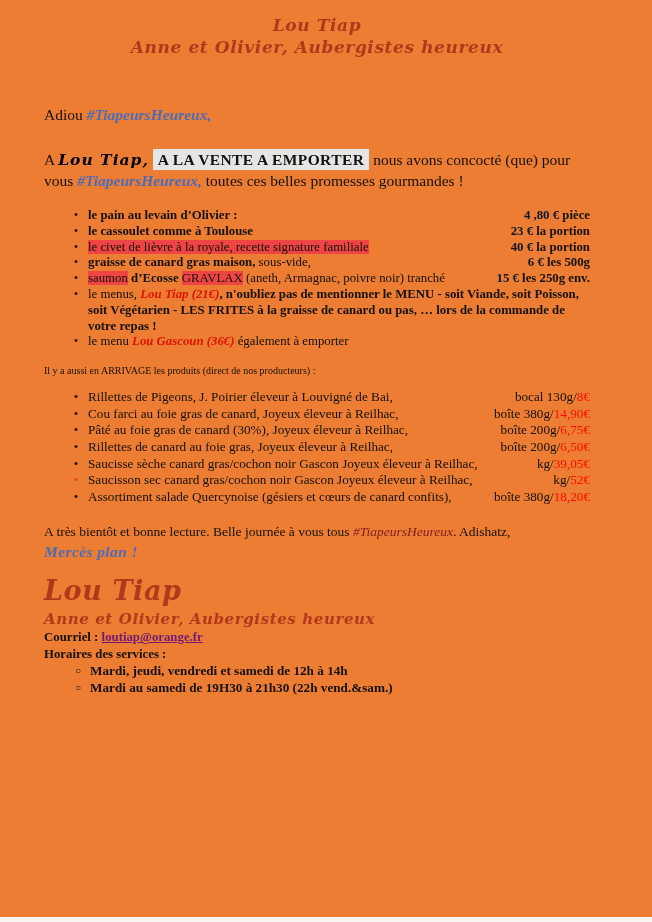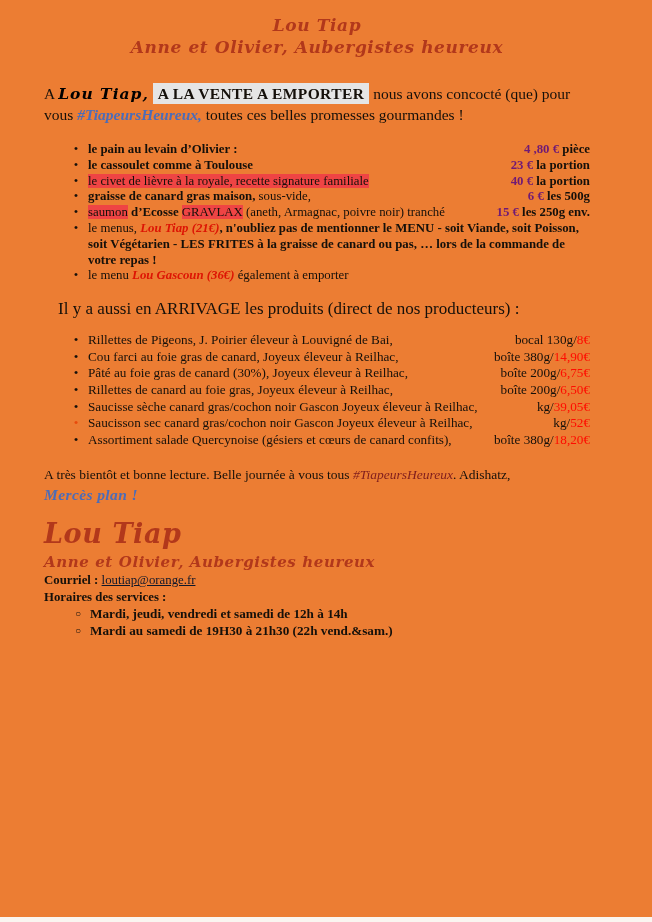--- a/index.html
+++ b/index.html
@@ -29,49 +29,50 @@
   .li-row{display:flex;align-items:flex-start;}
   .li-bullet{flex:none;width:24px;text-align:center;}
   .li-left{flex:1;padding-right:8px;}
   .li-right{flex:none;white-space:nowrap;text-align:right;}
   .list1 .li-row{font-size:12.8px;line-height:15.8px;}
   .list1 .li-left{font-weight:bold;}
   .list2{margin:13px 0 0;}
   .list2 .li-row{font-size:13.2px;line-height:16.6px;}
   .seg-n{font-weight:400;}
   .seg-b{font-weight:700;}
-  .seg-r{font-weight:700;color:#701a75;}
+  .seg-r{font-weight:700;color:#0f172a;}
   .seg-rp{color:#FF0C00;}
   .seg-hl{font-weight:400;background:#ef4444;}
   .seg-ri{font-weight:700;font-style:italic;color:#DD1404;}
-  .arrivage{margin:15px 14px 0;font-size:17px;}
+  .arrivage{margin:15px 0 0;font-size:10px;}
   .closing{margin:18px 0 0;font-size:13.5px;line-height:18px;}
   .hashtag-red{color:#7f1d1d;font-weight:normal;font-style:italic;}
   .merces{display:block;margin-top:2px;font-size:15.5px;font-weight:bold;font-style:italic;color:#4C6CB8;letter-spacing:0.4px;}
   .sig-name{margin-top:14px;font-size:27px;line-height:32px;}
   .sig-sub{margin-top:3px;font-size:15px;line-height:19px;}
   .address{margin-top:3px;font-size:12.8px;color:#4D463C;font-family:"DejaVu Serif", serif;}
   .contact-line{font-size:12.8px;font-weight:bold;line-height:17px;}
-  .email-link{color:#0f172a;font-weight:normal;text-decoration:underline;cursor:pointer;}
+  .email-link{color:#701a75;font-weight:bold;text-decoration:underline;cursor:pointer;}
   .hours-label{font-size:12.8px;font-weight:bold;line-height:17px;}
   .hours{margin:0;padding-left:22px;}
   .hours .li-row{font-size:13.2px;line-height:16.4px;font-weight:bold;}
   .hours .li-bullet{font-size:10px;line-height:16.4px;}
   .bottom-strip{position:absolute;left:0;right:0;bottom:0;height:5px;background:#FAF5F0;}
 </style>
 </head>
 <body>
 
 <div class="page">
 
   <div class="header">
     <div class="script h-line">Lou Tiap</div>
     <div class="script h-line">Anne et Olivier, Aubergistes heureux</div>
   </div>
 
+  <p class="greeting"><span>Adiou </span><span class="hashtag-blue">#TiapeursHeureux,</span></p>
 
   <p class="intro"><span>A </span><span class="intro-brand">Lou Tiap,</span> <span class="gold-hl">A LA VENTE A EMPORTER</span><span> nous avons concocté (que) pour vous </span><span class="hashtag-blue">#TiapeursHeureux,</span><span> toutes ces belles promesses gourmandes !</span></p>
 
   <div class="list list1">
       <div class="li-row">
         <span class="li-bullet">•</span>
         <span class="li-left"><span class="seg-b">le pain au levain d’Olivier :</span></span>
         <span class="li-right"><span class="seg-r">4 ,80 €</span><span class="seg-b"> pièce</span></span>
       </div>
       <div class="li-row">

